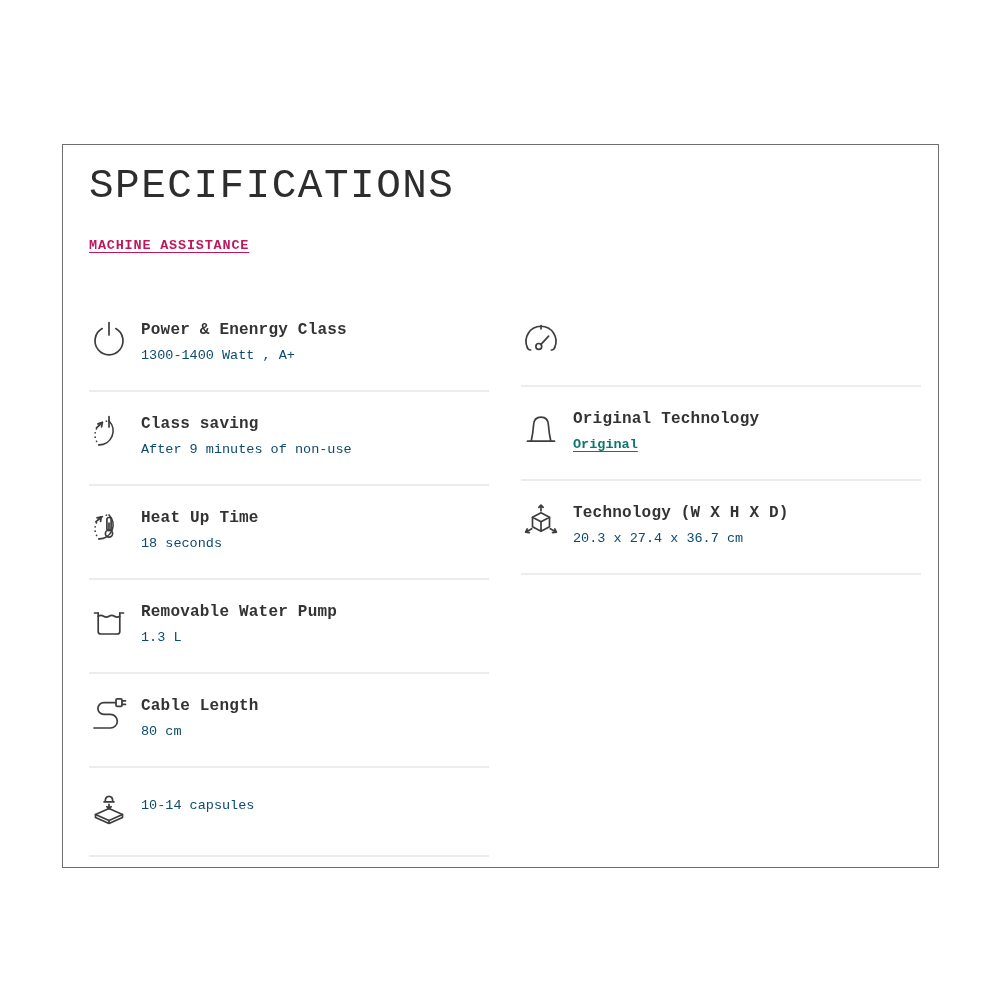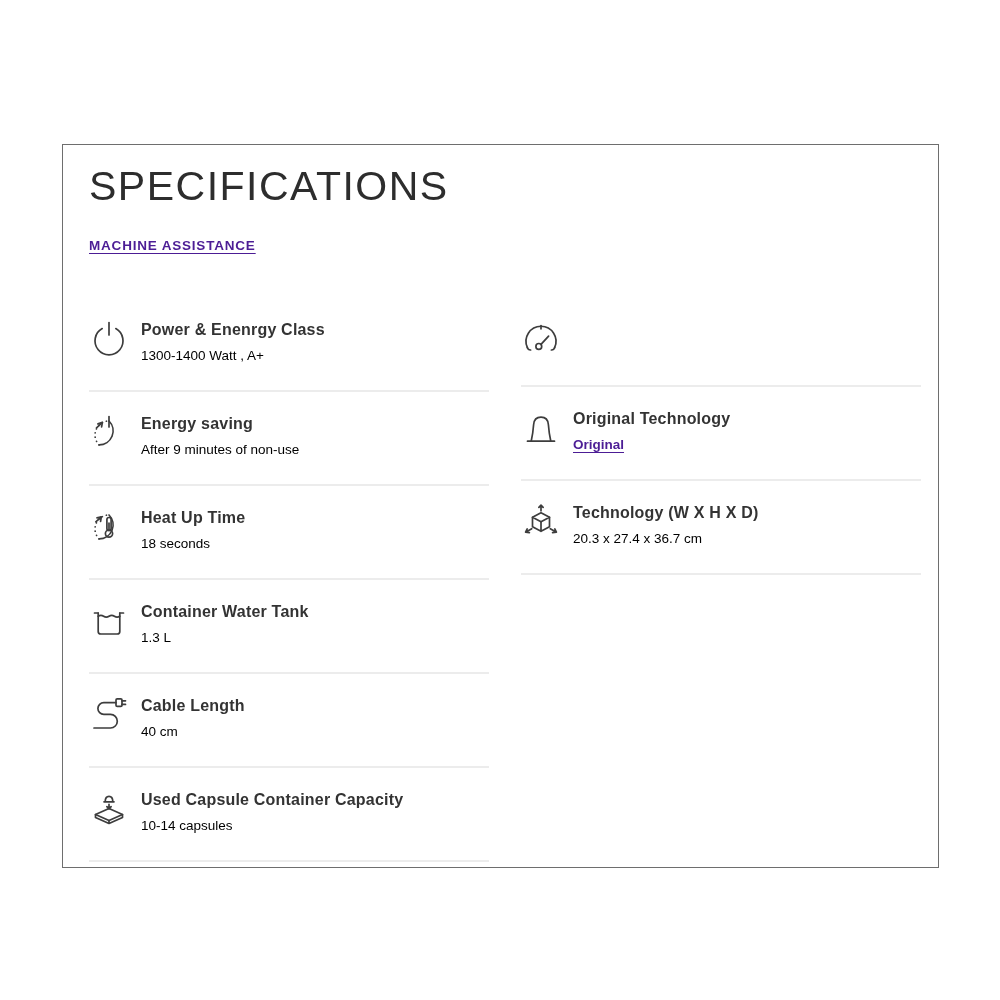--- a/index.html
+++ b/index.html
@@ -1,36 +1,36 @@
 <!DOCTYPE html>
 <html><head>
 <meta charset="utf-8">
 <style>
   html,body{margin:0;padding:0;background:#ffffff;}
   .page{position:relative;width:1000px;height:1000px;background:#ffffff;
         font-family:"Liberation Sans", sans-serif;}
   .card{position:absolute;left:62px;top:144px;width:877px;height:724px;
         box-sizing:border-box;border:1px solid #6e6e6e;background:#ffffff;
-        padding:18px 14px 0 26px;overflow:hidden;}
+        padding:18px 14px 0 26px;overflow:hidden;font-family:Liberation Mono, monospace;}
   h1.title{margin:0;font-size:41px;line-height:1.15;font-weight:300;
         letter-spacing:1.5px;color:#2d2d2d;}
   a.assist{display:inline-block;margin-top:28px;font-size:13.5px;font-weight:600;
-        letter-spacing:.8px;color:#4c1d95;text-decoration:underline;
+        letter-spacing:.8px;color:#be185d;text-decoration:underline;
         text-underline-offset:3px;cursor:pointer;}
   .grid{display:flex;gap:32px;margin-top:44px;}
   .col{width:400px;}
   .spec-item{display:flex;gap:12px;align-items:flex-start;
         padding:21px 0 26px 0;border-bottom:2px solid #ececec;}
   .spec-icon{flex:0 0 40px;height:40px;display:block;}
   .spec-icon svg{display:block;}
   .spec-text{padding-top:1px;min-width:0;}
   .spec-label{font-size:16px;line-height:20px;font-weight:600;color:#333333;
         letter-spacing:.2px;}
-  .spec-value{margin-top:8px;font-size:13.5px;line-height:16px;color:#000000;}
-  .spec-value.link{color:#4c1d95;font-weight:600;text-decoration:underline;
+  .spec-value{margin-top:8px;font-size:13.5px;line-height:16px;color:#0c4a6e;}
+  .spec-value.link{color:#0f766e;font-weight:600;text-decoration:underline;
         text-underline-offset:3px;cursor:pointer;display:inline-block;}
   .icon-defs{position:absolute;width:0;height:0;overflow:hidden;}
   .icon-defs symbol path,.icon-defs symbol rect,.icon-defs symbol circle{
         fill:none;stroke:#3d3d3d;stroke-width:1.7;
         stroke-linecap:round;stroke-linejoin:round;}
 </style>
 </head>
 <body>
 
 <svg class="icon-defs" xmlns="http://www.w3.org/2000/svg">
@@ -124,21 +124,21 @@
     </div>
   </div>
 
   <div class="spec-item">
     <span class="spec-icon">
       <svg width="40" height="40" viewBox="0 0 40 40">
                 <use href="#energy-saving-icon" xlink:href="#energy-saving-icon"></use>
               </svg>
     </span>
     <div class="spec-text">
-      <div class="spec-label">Energy saving</div>
+      <div class="spec-label">Class saving</div>
       <div class="spec-value">After 9 minutes of non-use</div>
     </div>
   </div>
 
   <div class="spec-item">
     <span class="spec-icon">
       <svg width="40" height="40" viewBox="0 0 40 40">
                 <use href="#heat-up-time-icon" xlink:href="#heat-up-time-icon"></use>
               </svg>
     </span>
@@ -148,45 +148,44 @@
     </div>
   </div>
 
   <div class="spec-item">
     <span class="spec-icon">
       <svg width="40" height="40" viewBox="0 0 40 40">
                 <use href="#water-tank-icon" xlink:href="#water-tank-icon"></use>
               </svg>
     </span>
     <div class="spec-text">
-      <div class="spec-label">Container Water Tank</div>
+      <div class="spec-label">Removable Water Pump</div>
       <div class="spec-value">1.3 L</div>
     </div>
   </div>
 
   <div class="spec-item">
     <span class="spec-icon">
       <svg width="40" height="40" viewBox="0 0 40 40">
                 <use href="#cable-length-icon" xlink:href="#cable-length-icon"></use>
               </svg>
     </span>
     <div class="spec-text">
       <div class="spec-label">Cable Length</div>
-      <div class="spec-value">40 cm</div>
+      <div class="spec-value">80 cm</div>
     </div>
   </div>
 
   <div class="spec-item">
     <span class="spec-icon">
       <svg width="40" height="40" viewBox="0 0 40 40">
                 <use href="#used-capsule-container-icon" xlink:href="#used-capsule-container-icon"></use>
               </svg>
     </span>
     <div class="spec-text">
-      <div class="spec-label">Used Capsule Container Capacity</div>
       <div class="spec-value">10-14 capsules</div>
     </div>
   </div>
 </div>
       <div class="col">
   <div class="spec-item">
     <span class="spec-icon">
       <svg width="40" height="40" viewBox="0 0 40 40">
                 <use href="#pump-pressure-icon" xlink:href="#pump-pressure-icon"></use>
               </svg>

